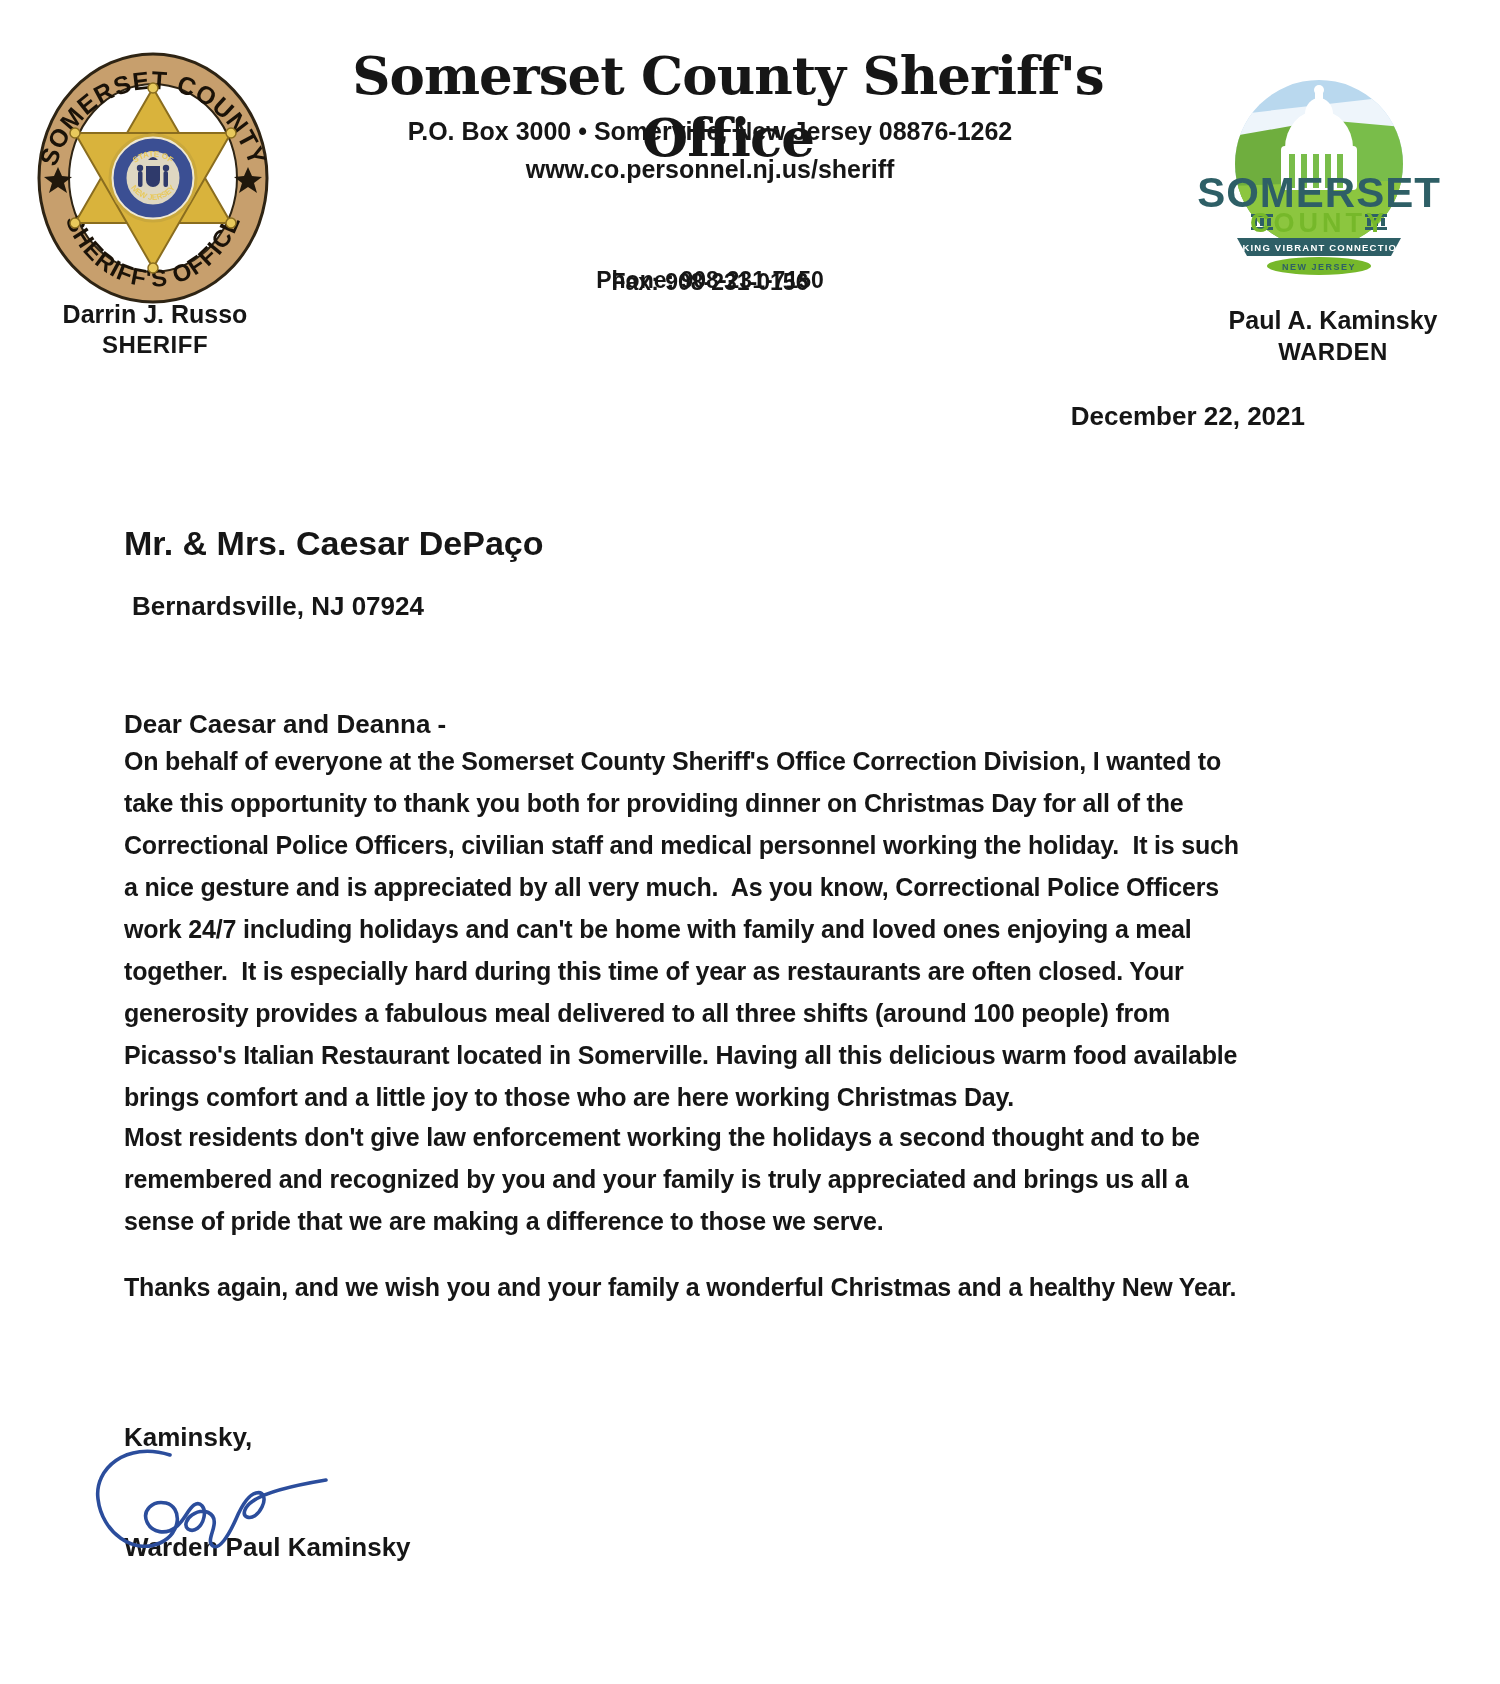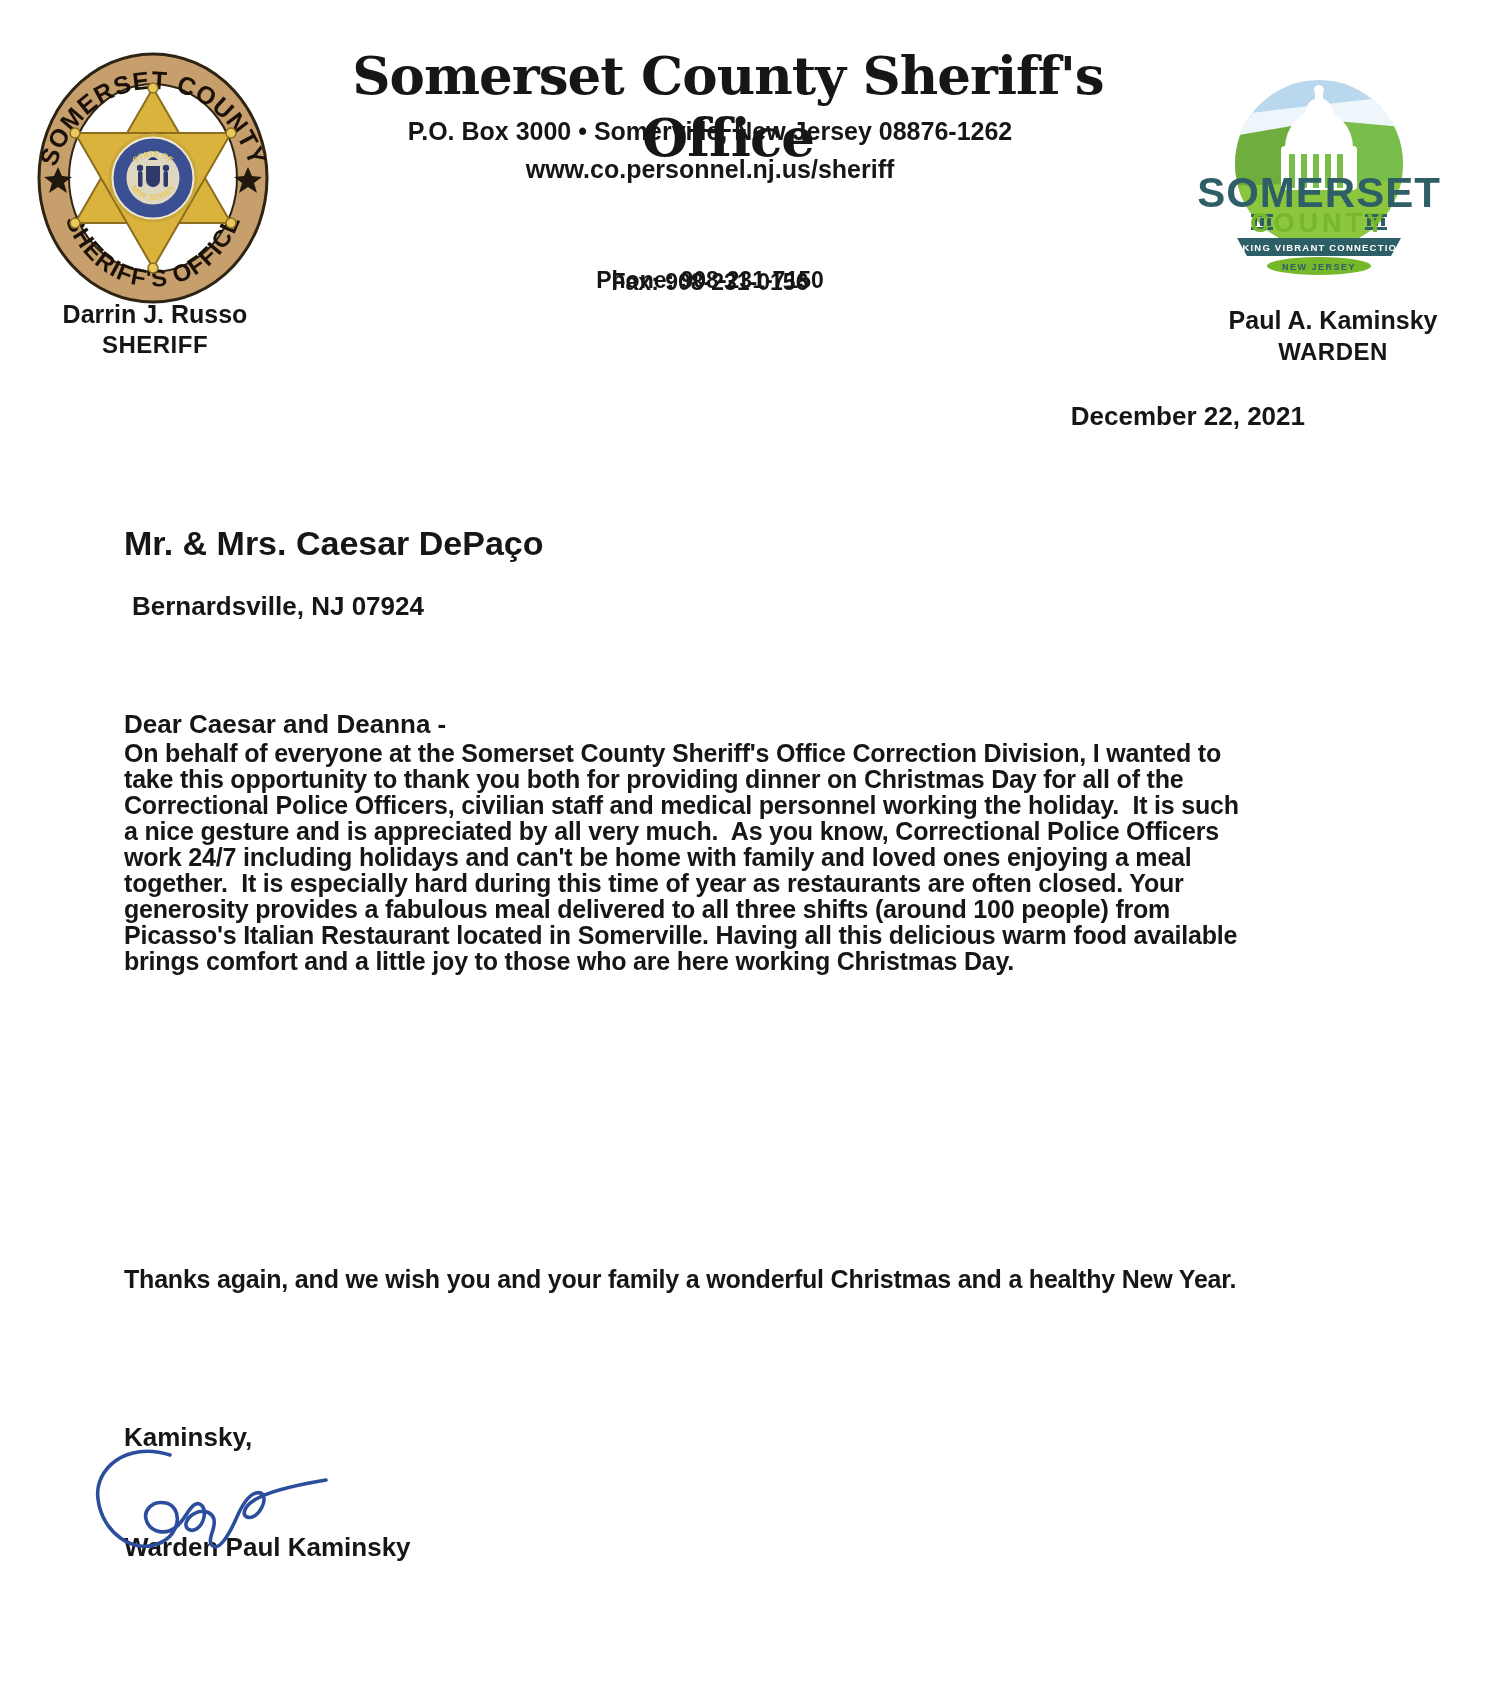--- a/index.html
+++ b/index.html
@@ -21,21 +21,21 @@
   }
   .center{text-align:center;}
   .right{text-align:right;}
   .gothic-title{
     font-family:"DejaVu Serif","Liberation Serif",serif;
     font-weight:bold;
     letter-spacing:-1px;
   }
   .body-par{
     font-size:25px;
-    line-height:26px;
+    line-height:42px;
     letter-spacing:-0.2px;
     width:1250px;
   }
   svg{position:absolute;display:block;}
 </style>
 </head>
 <body>
 
 <div class="page">
 
@@ -162,20 +162,23 @@
   <div class="txt body-par" style="left:124px;top:740px;">On behalf of everyone at the Somerset County Sheriff's Office Correction Division, I wanted to
 take this opportunity to thank you both for providing dinner on Christmas Day for all of the
 Correctional Police Officers, civilian staff and medical personnel working the holiday.  It is such
 a nice gesture and is appreciated by all very much.  As you know, Correctional Police Officers
 work 24/7 including holidays and can't be home with family and loved ones enjoying a meal
 together.  It is especially hard during this time of year as restaurants are often closed. Your
 generosity provides a fabulous meal delivered to all three shifts (around 100 people) from
 Picasso's Italian Restaurant located in Somerville. Having all this delicious warm food available
 brings comfort and a little joy to those who are here working Christmas Day.</div>
 
+  <div class="txt body-par" style="left:124px;top:1116px;">Most residents don't give law enforcement working the holidays a second thought and to be
+remembered and recognized by you and your family is truly appreciated and brings us all a
+sense of pride that we are making a difference to those we serve.</div>
 
   <div class="txt body-par" style="left:124px;top:1266px;">Thanks again, and we wish you and your family a wonderful Christmas and a healthy New Year.</div>
 
   <div class="txt" style="left:124px;top:1422px;font-size:26px;">Kaminsky,</div>
 
   <svg style="left:86px;top:1441px;z-index:2;" width="248" height="122" viewBox="0 0 248 122">
     <path d="M 84,14
              C 40,0 8,28 12,58
              C 16,92 48,114 74,102
              C 96,92 96,66 80,62

